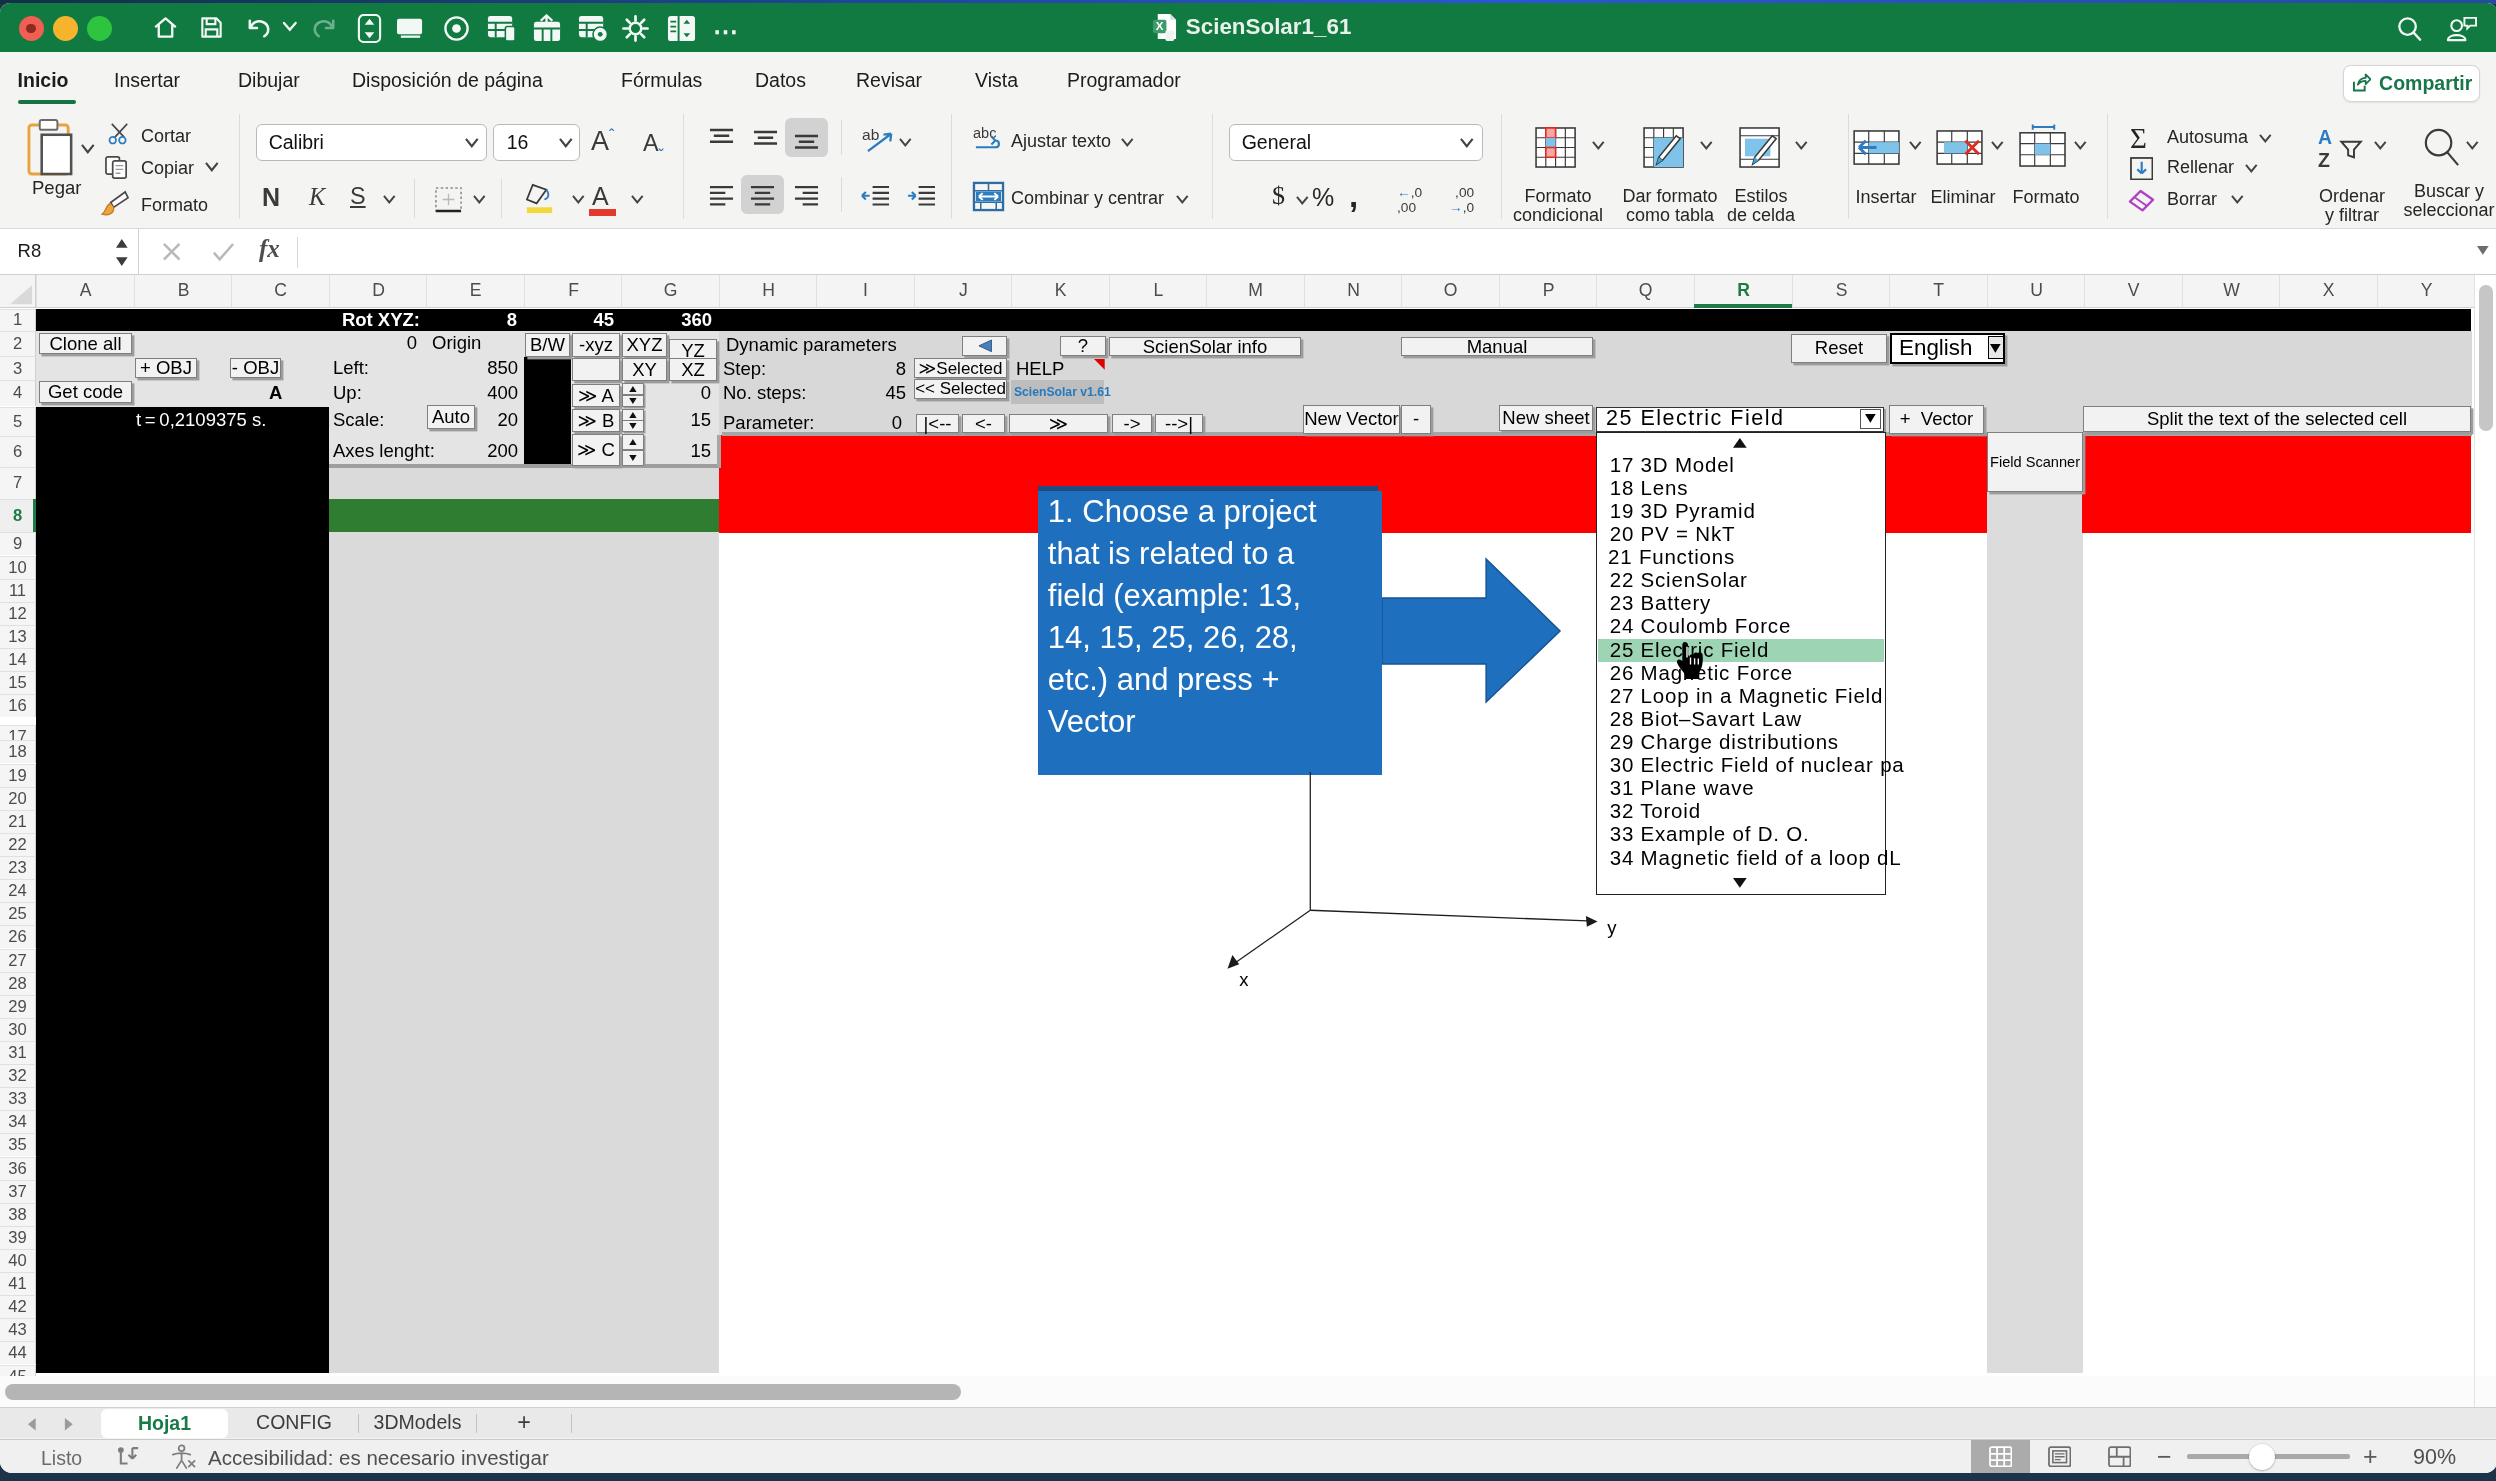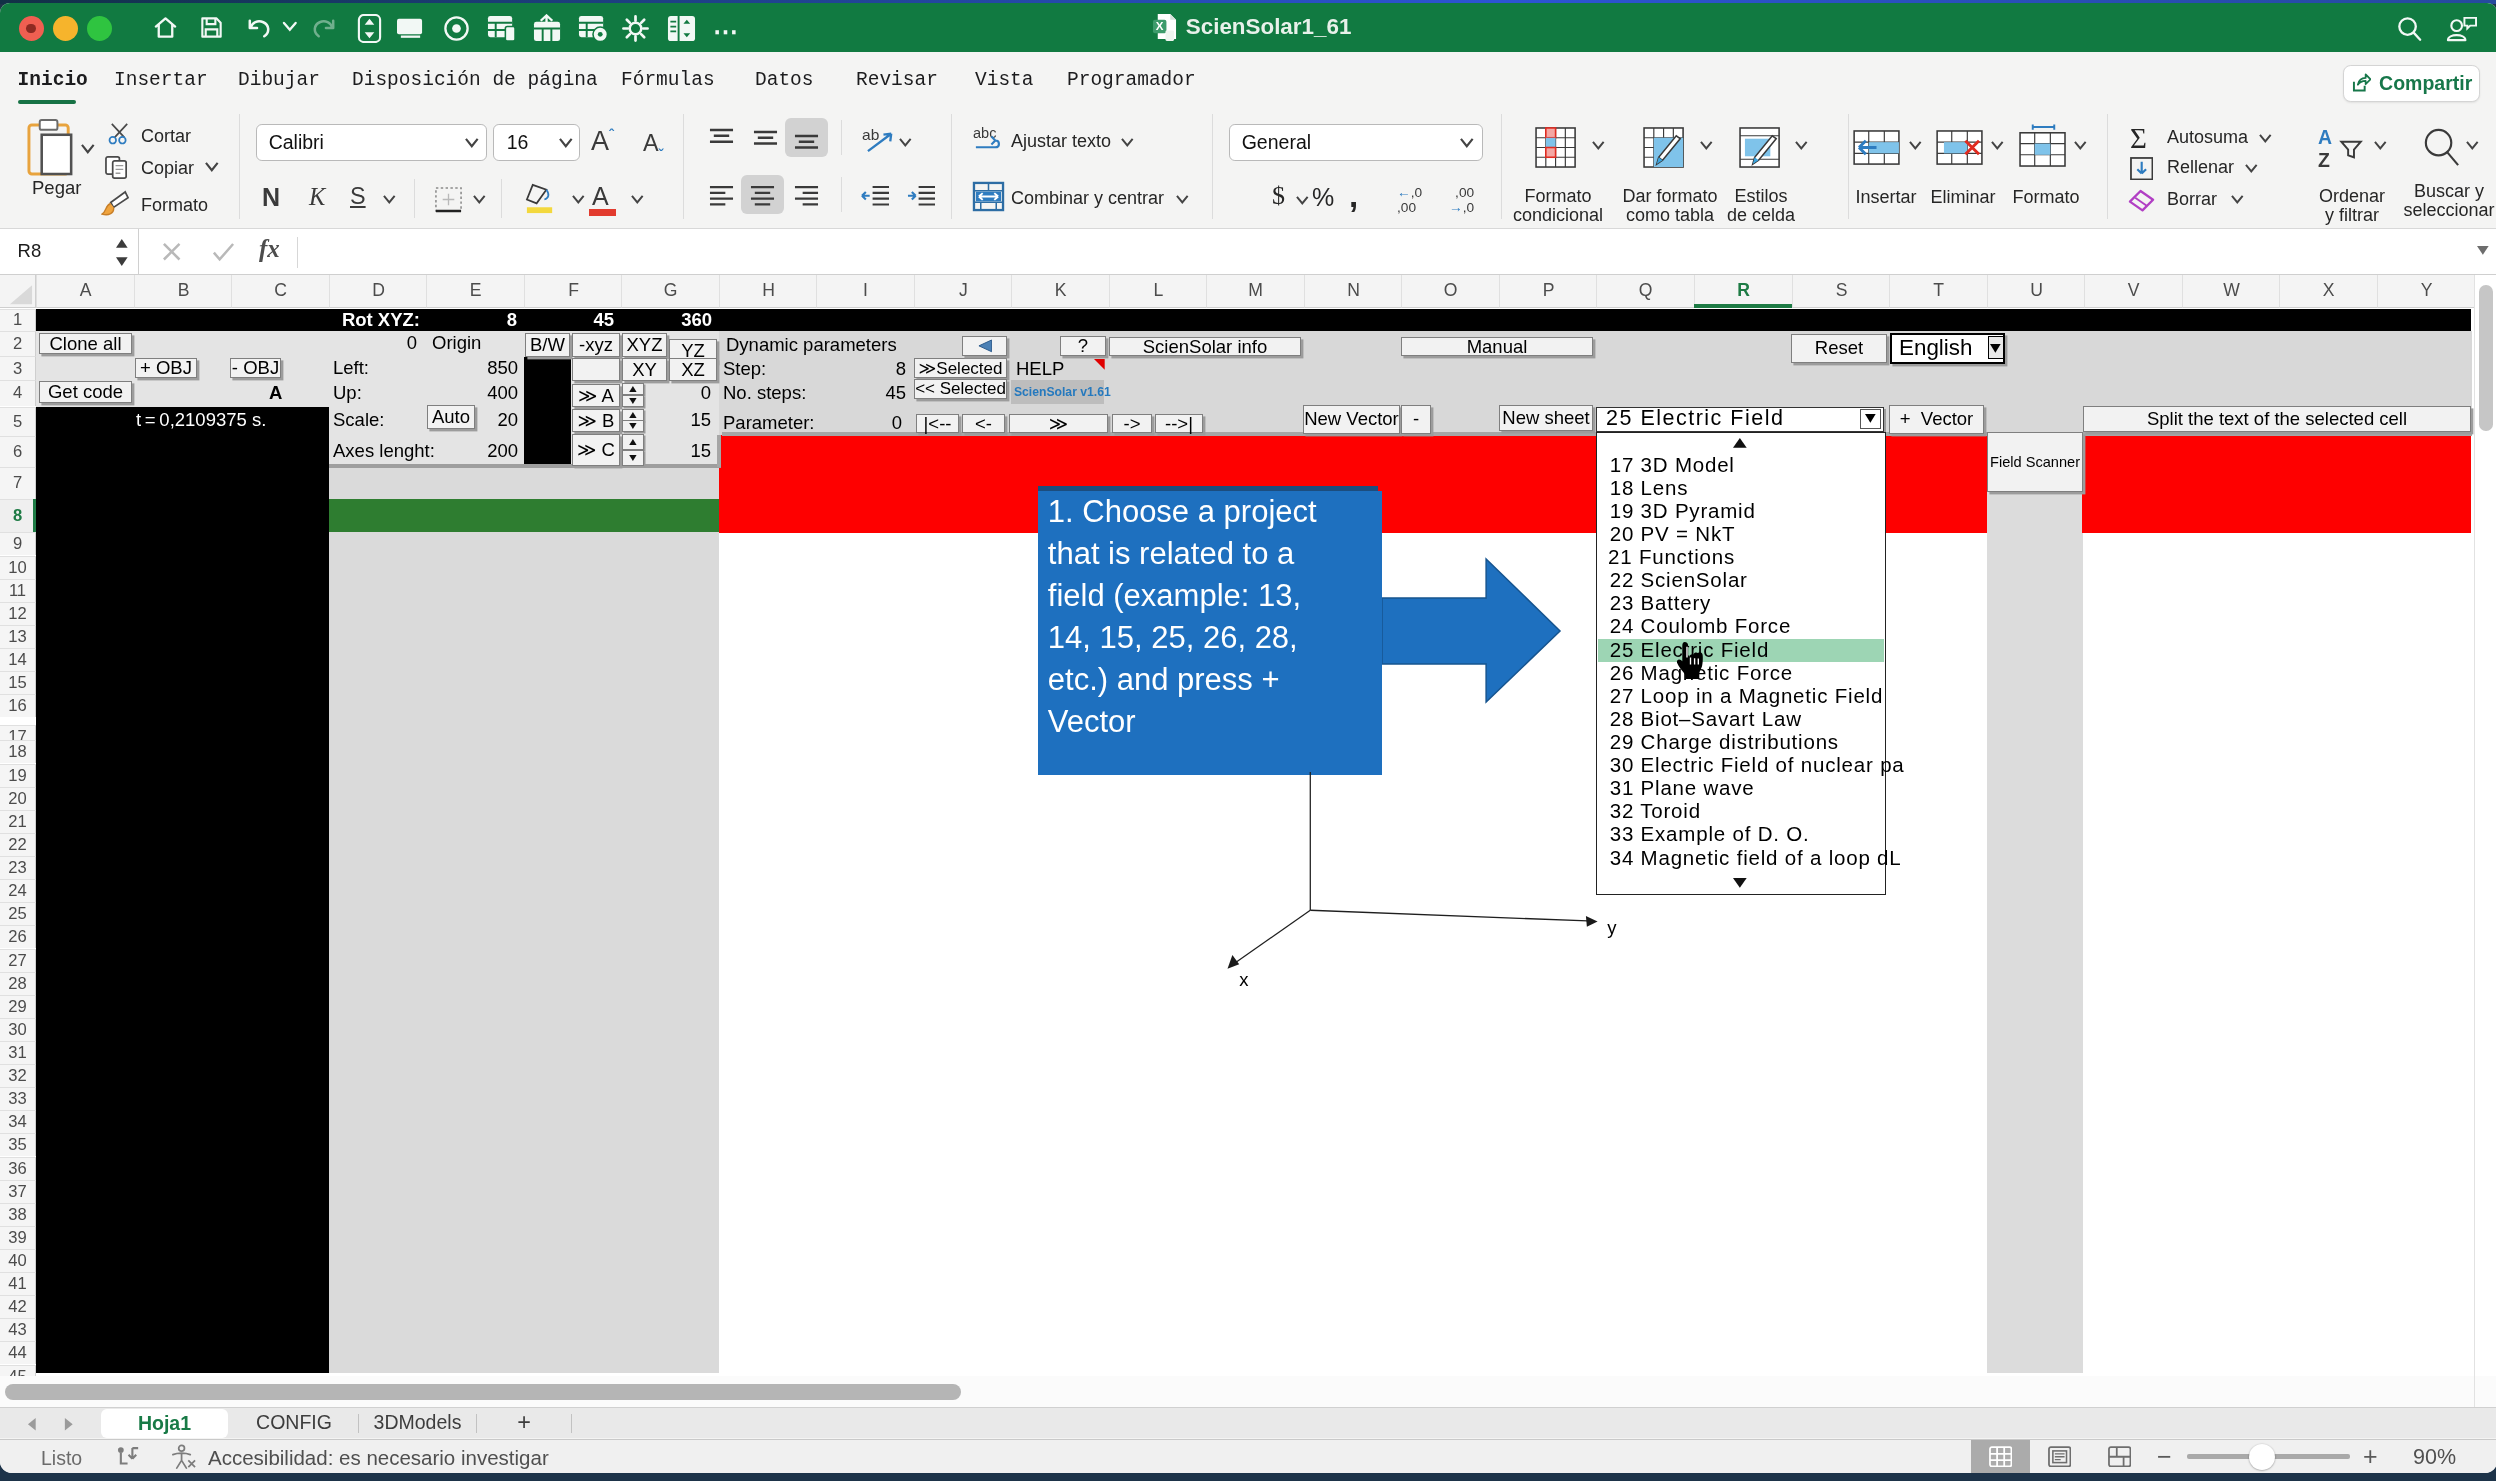--- a/index.html
+++ b/index.html
@@ -7,21 +7,21 @@
   body { font-family:"Liberation Sans", sans-serif; background:#1d3349; position:relative; }
   .abs { position:absolute; }
   #win { position:absolute; left:0; right:0; top:2.9px; bottom:7.8px; border-radius:9.8px 9.8px 11.7px 11.7px; overflow:hidden; background:#f4f4f3; }
   
   #title { position:absolute; left:0; right:0; top:0; height:49px; background:#117a41; }
   .tl { position:absolute; top:13px; width:25px; height:25px; border-radius:50%; }
   #title .tico { position:absolute; top:10.7px; opacity:.95; }
   #ttext { position:absolute; top:0; left:1152px; height:49px; display:flex; align-items:center; gap:8.8px; color:#e8f1ea; font-size:22.4px; font-weight:700; }
   
   #ribbon { position:absolute; left:0; right:0; top:49px; height:177px; background:#f4f4f3; border-bottom:1px solid #d8d8d8; }
-  .rtab { position:absolute; top:9.8px; height:37px; display:flex; align-items:center; font-size:19.5px; color:#1c1c1e;font-family:Liberation Mono, monospace; }
+  .rtab { position:absolute; top:9.8px; height:37px; display:flex; align-items:center; font-size:19.5px; color:#1c1c1e; }
   .rdiv { position:absolute; top:62px; height:105px; width:1px; background:#dcdcdc; }
   .rlbl { position:absolute; font-size:18px; color:#262626; white-space:nowrap; }
   .combo { position:absolute; background:#fff; border:1px solid #b9b9b9; border-radius:5.9px; display:flex; align-items:center; font-size:19.5px; color:#111; }
   
   #fbar { position:absolute; left:0; right:0; top:226px; height:46px; background:#fff; border-bottom:1px solid #cfcfcf; }
   
   #grid { position:absolute; left:0; right:0; top:272px; height:1101px; background:#fff; overflow:hidden; }
   .colhead { position:absolute; top:0; height:33px; background:#f4f4f4; border-left:1px solid #e0e0e0; border-bottom:1px solid #cfcfcf; color:#4c4c4c; font-size:17.6px; display:flex; align-items:center; justify-content:center; }
   .rowhead { position:absolute; left:0; width:36px; background:#f5f5f5; border-top:1px solid #e0e0e0; border-right:1px solid #cfcfcf; color:#4c4c4c; font-size:16.6px; display:flex; align-items:center; justify-content:center; }
   

